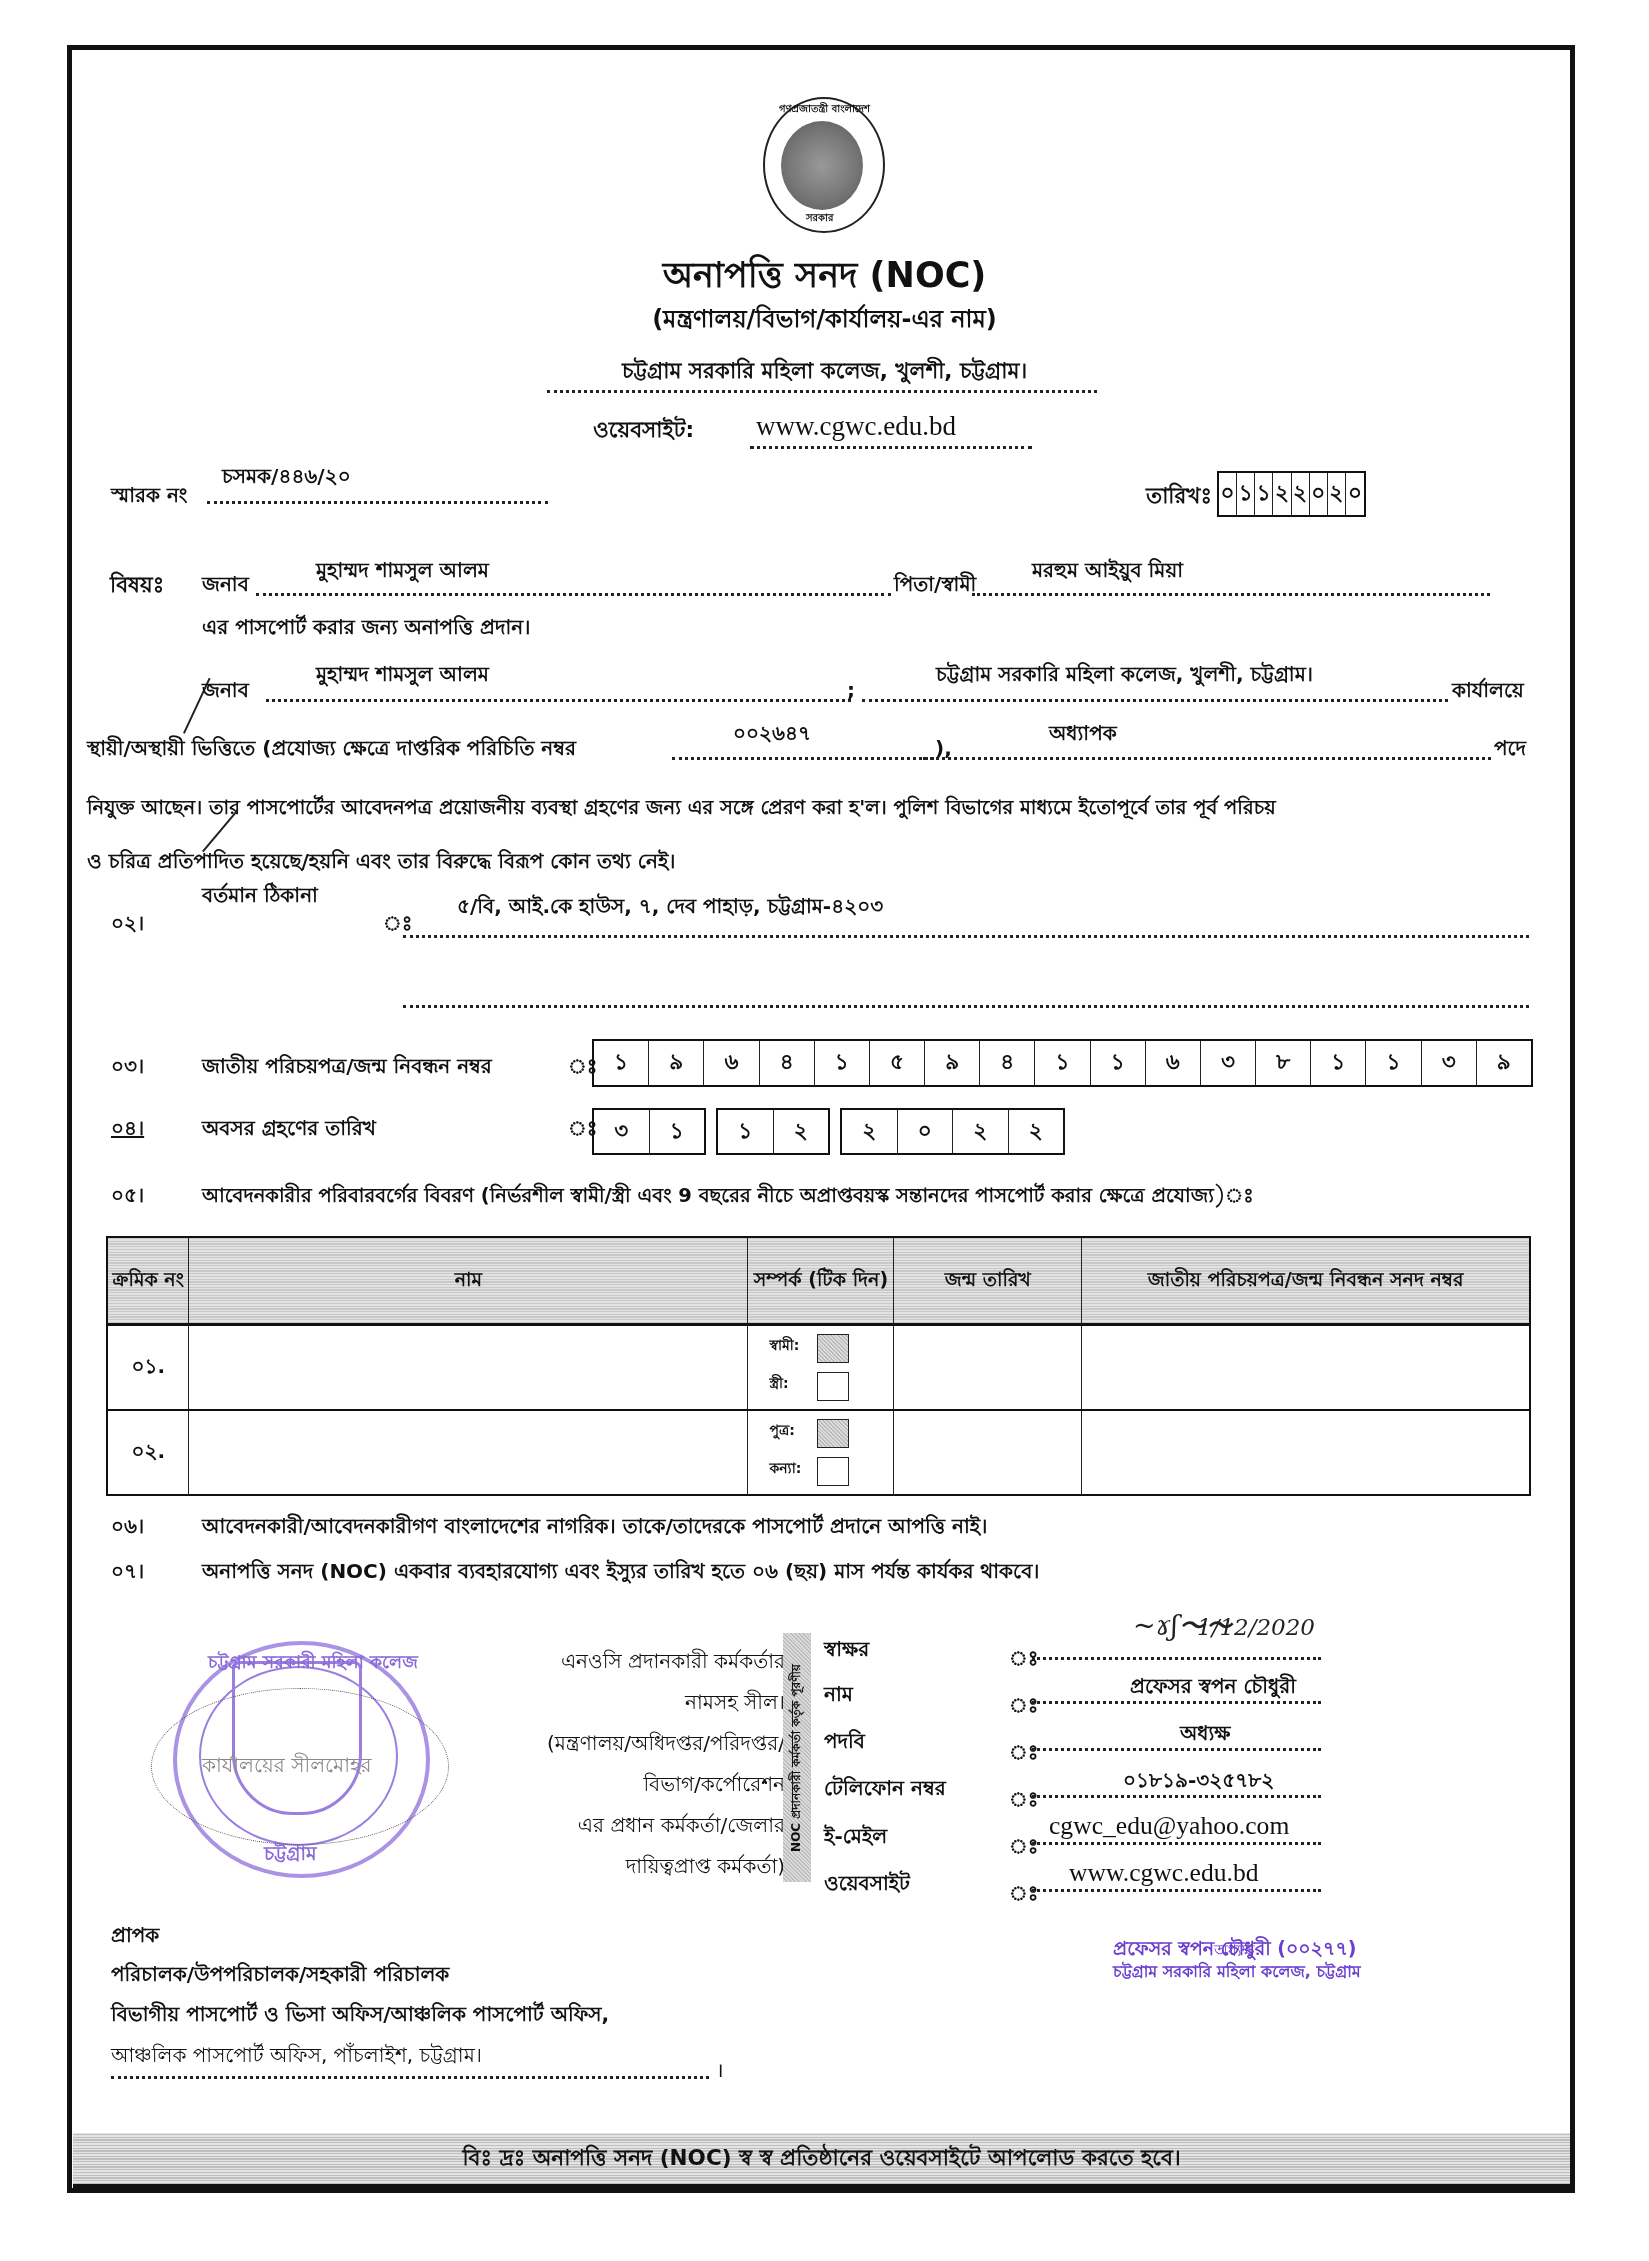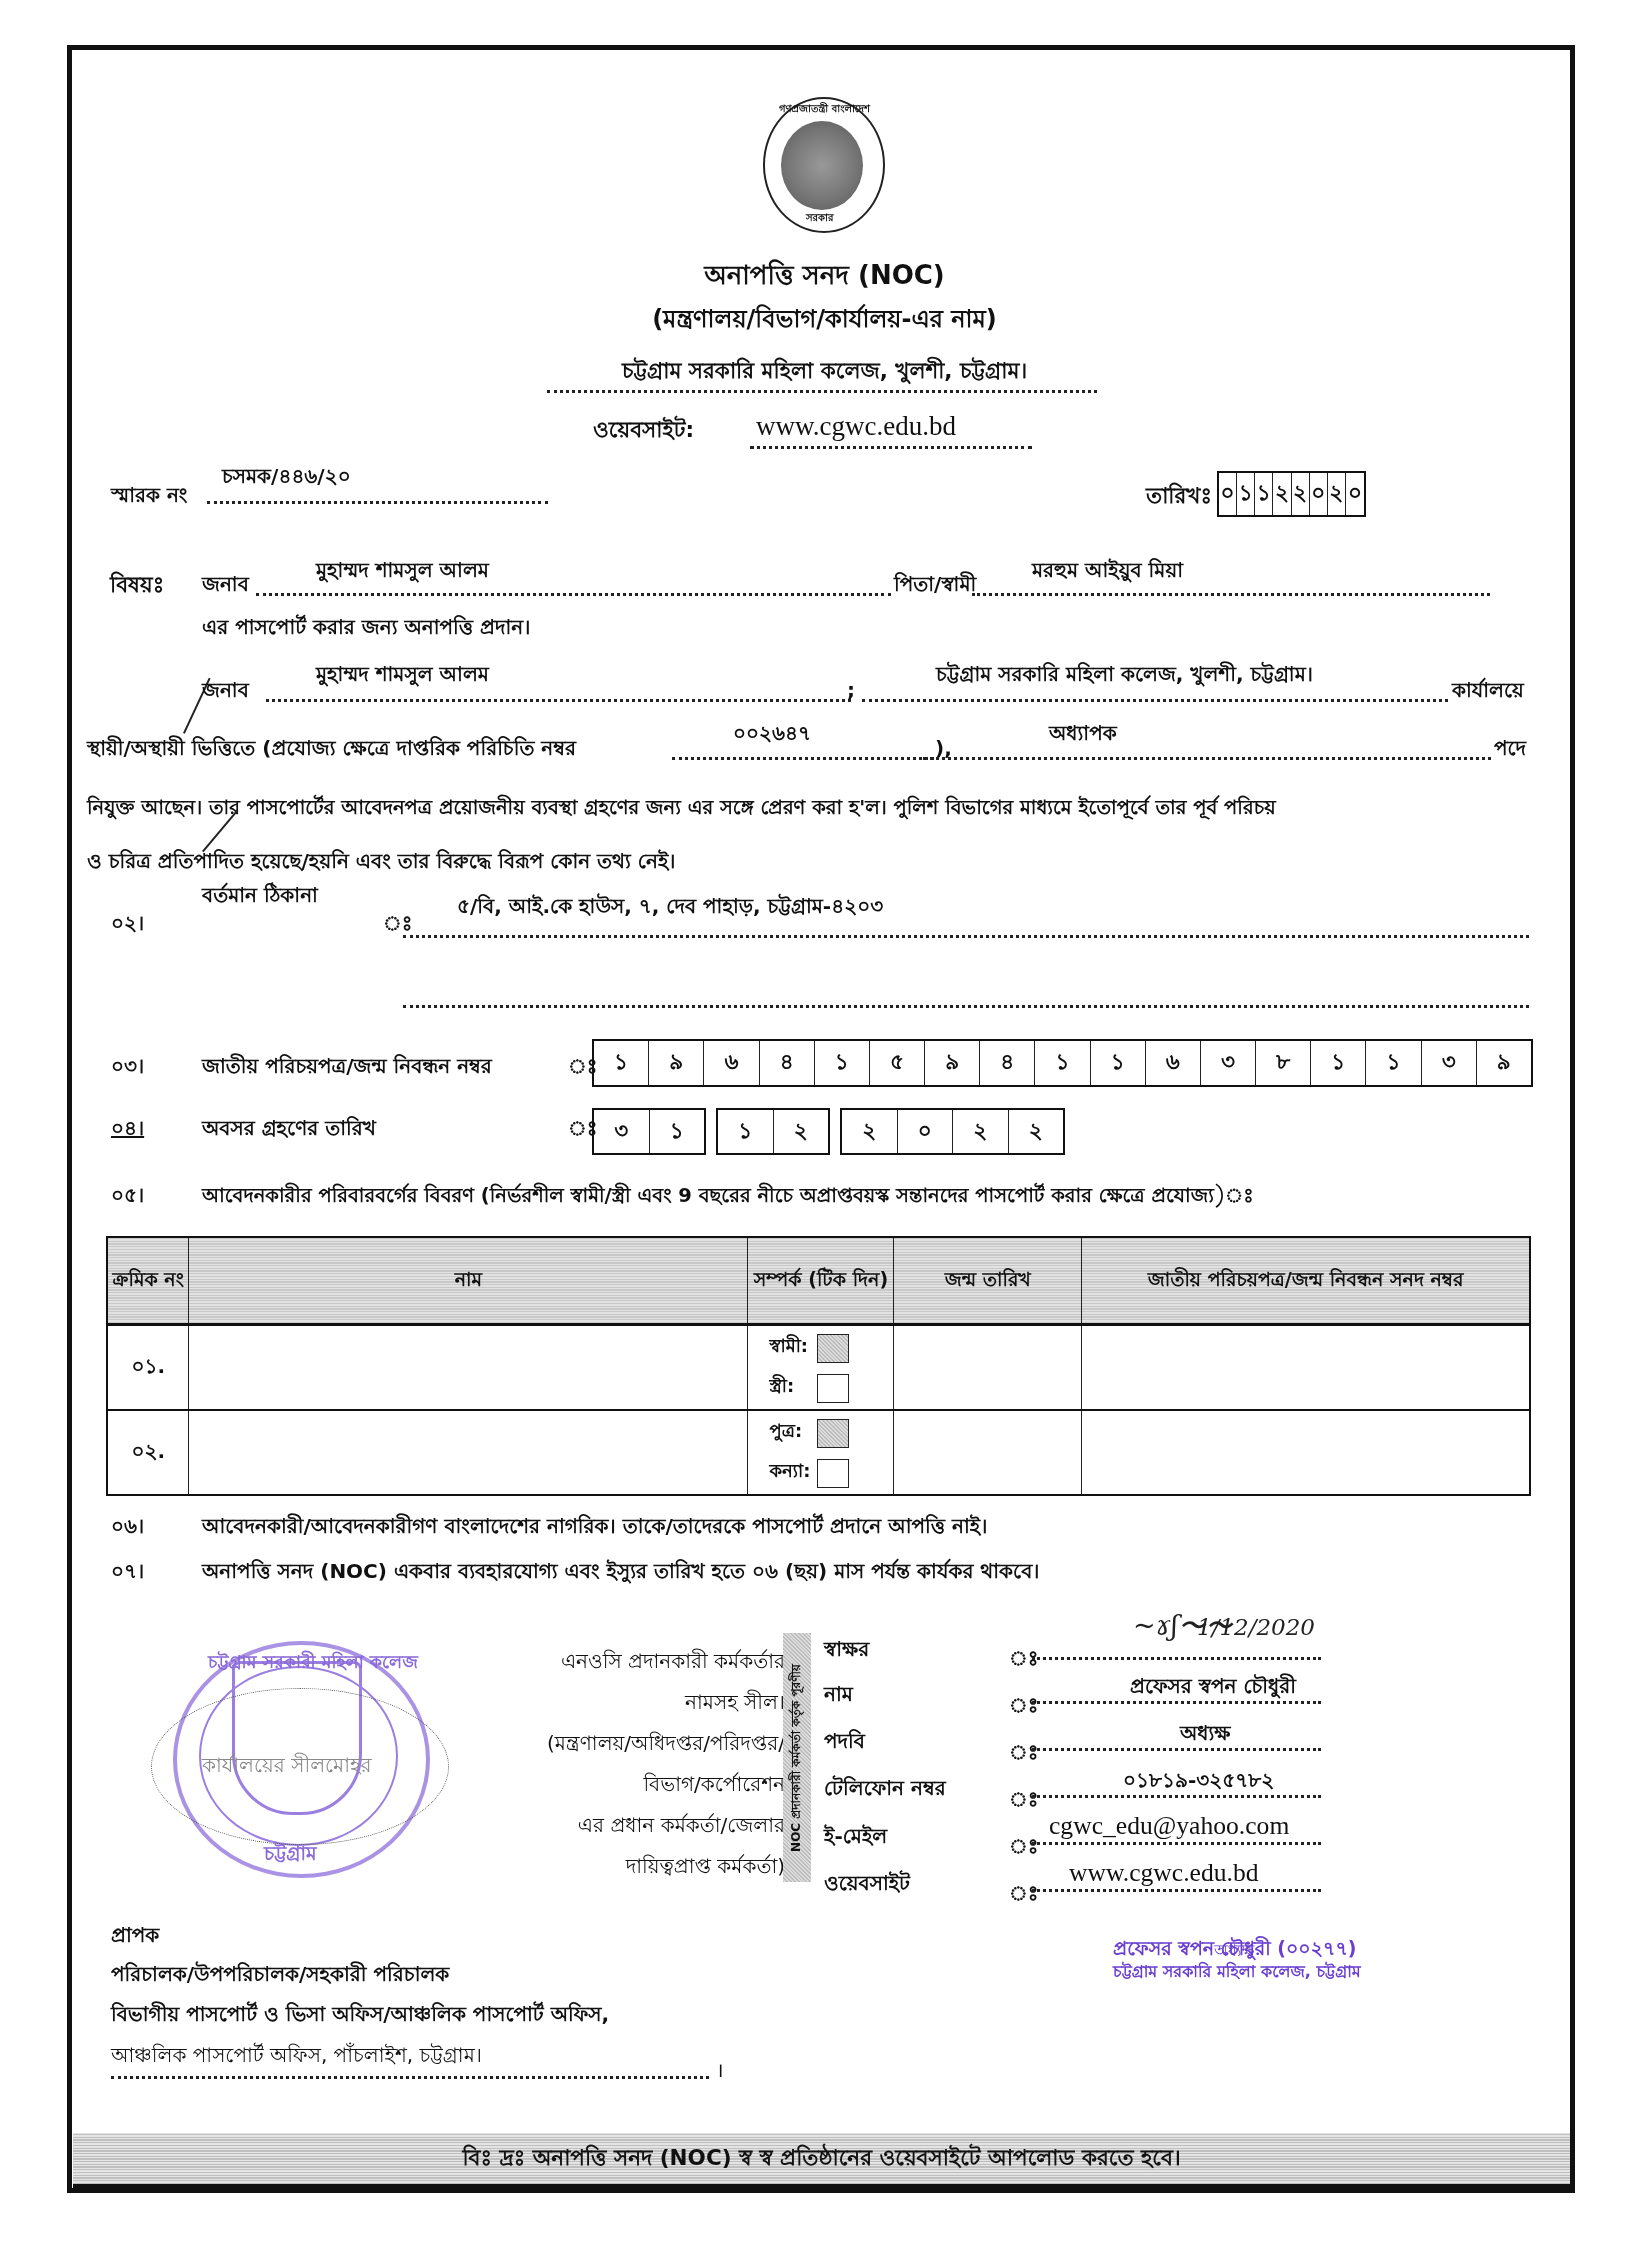--- a/index.html
+++ b/index.html
@@ -47,21 +47,21 @@
   .ftable th, .ftable td { border: 1.3px solid #222; font-size: 19px; font-weight: bold; text-align: center; }
   .ftable thead th {
     background: repeating-linear-gradient(0deg, #c8c8c8 0px, #c8c8c8 1.3px, #e2e2e2 1.3px, #e2e2e2 2.7px);
     height: 83px;
   }
   .ftable { border: 2.7px solid #111; }
   .ftable thead tr { border-bottom: 3.4px solid #111; }
   .ftable tbody tr { border-bottom: 2.7px solid #111; }
   .ftable tbody td { height: 81px; }
   .rel-wrap { display: flex; flex-direction: column; gap: 9.4px; align-items: flex-start; padding-left: 20px; }
-  .rel-item { display: flex; align-items: flex-end; font-size: 18px; }
+  .rel-item { display: flex; align-items: flex-start; font-size: 14px; }
   .rel-item .lbl { width: 48px; text-align: left; }
   .cbox { width: 30px; height: 27px; border: 1.3px solid #222; background: #fff; display: inline-block; }
   .cbox.shaded { background: repeating-linear-gradient(45deg, #bbb 0 1.3px, #ddd 1.3px 2.7px); }
 
   .vstrip {
     position: absolute; left: 783px; top: 1633px; width: 28px; height: 249px;
     background: repeating-linear-gradient(45deg, #bdbdbd 0 1.3px, #dcdcdc 1.3px 2.7px);
   }
   .vstrip span {
     position: absolute; left: 50%; top: 50%; transform: translate(-50%,-50%) rotate(-90deg);
@@ -101,21 +101,21 @@
 </head>
 <body>
 
 <div class="frame"></div>
 
 <div class="emblem"></div>
 <div class="emblem-inner"></div>
 <div class="emblem-ring-text" style="left:779px; top:101px;">গণপ্রজাতন্ত্রী বাংলাদেশ</div>
 <div class="emblem-ring-text" style="left:806px; top:210px;">সরকার</div>
 
-<div class="txt title bold" style="top:254px; font-size:26px; line-height:42px;">অনাপত্তি সনদ (NOC)</div>
+<div class="txt title bold" style="top:254px; font-size:35px; line-height:42px;">অনাপত্তি সনদ (NOC)</div>
 <div class="txt title bold" style="top:304px; font-size:24px; line-height:30px;">(মন্ত্রণালয়/বিভাগ/কার্যালয়-এর নাম)</div>
 <div class="txt title bold" style="top:358px; font-size:21.5px;">চট্টগ্রাম সরকারি মহিলা কলেজ, খুলশী, চট্টগ্রাম।</div>
 <div class="dots" style="left:547px; width:550px; top:390px;"></div>
 <div class="txt bold" style="left:593px; top:417px; font-size:21.5px;">ওয়েবসাইট:</div>
 <div class="txt serif" style="left:756px; top:410px; font-size:27px; line-height:32px;">www.cgwc.edu.bd</div>
 <div class="dots" style="left:750px; width:282px; top:446px;"></div>
 
 <div class="txt bold" style="left:111px; top:483px;">স্মারক নং</div>
 <div class="filled" style="left:222px; top:464px;">চসমক/৪৪৬/২০</div>
 <div class="dots" style="left:207px; width:341px; top:501px;"></div>

